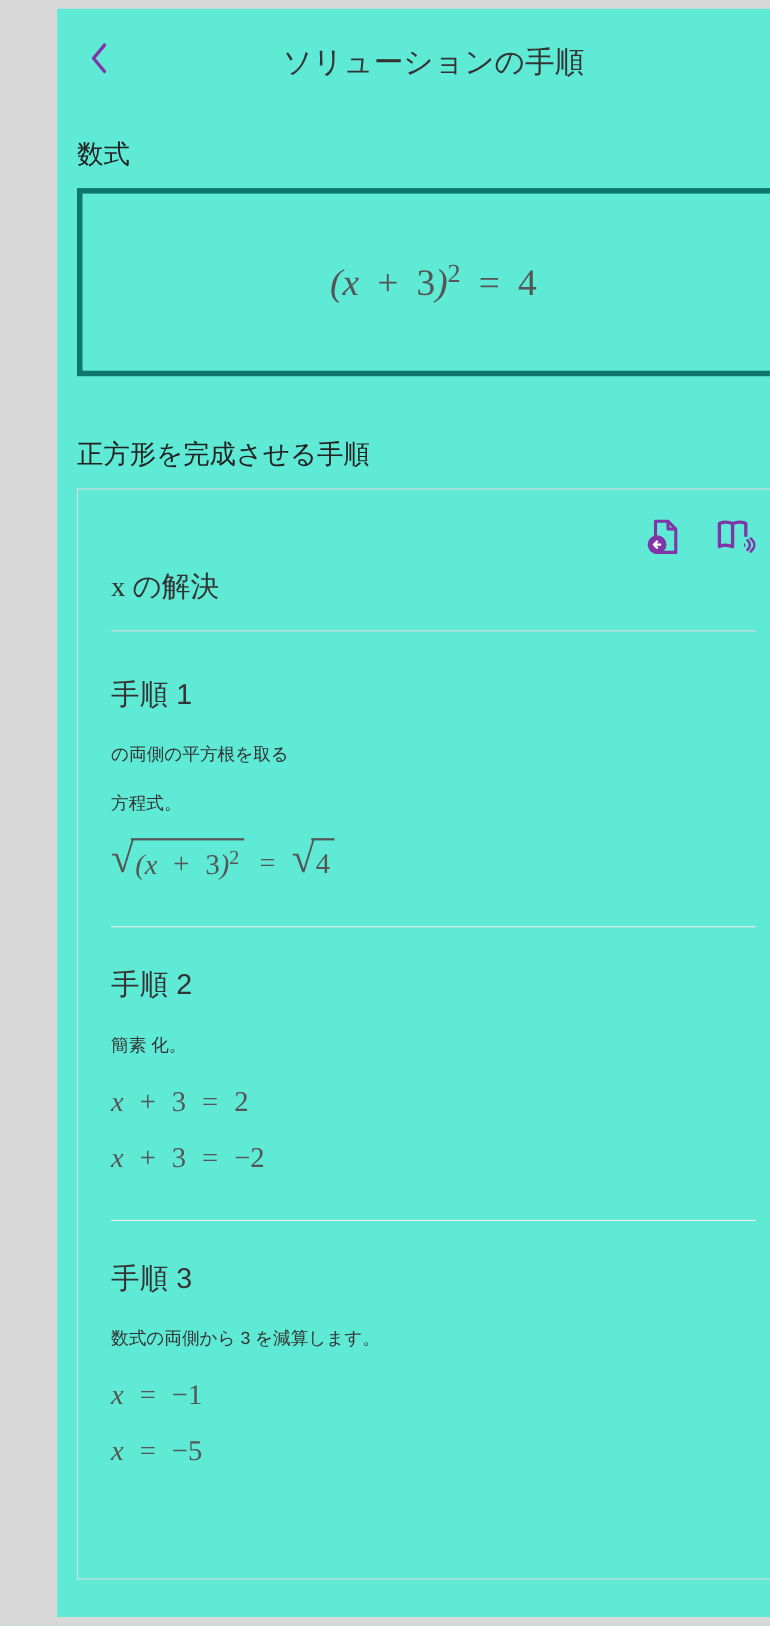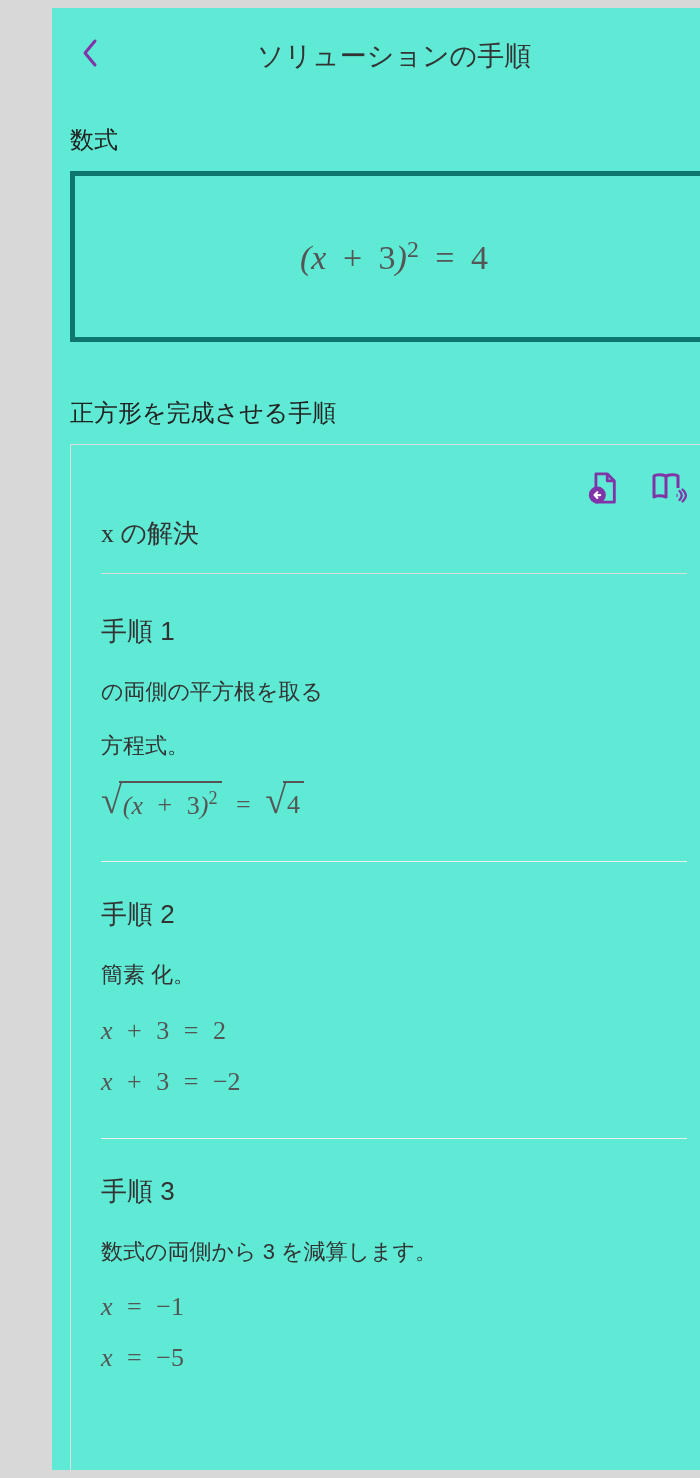--- a/index.html
+++ b/index.html
@@ -107,21 +107,21 @@
     }
     .step:last-child {
       border-bottom: none;
     }
     .step-num {
       font-size: 26px;
       color: #333;
       margin-bottom: 25px;
     }
     .step-desc {
-      font-size: 22px;
+      font-size: 16px;
       color: #333;
       margin-bottom: 18px;
       line-height: 1.6;
     }
     .math {
       font-family: "Cambria Math", "Times New Roman", serif;
       font-size: 26px;
       color: #555;
       font-style: italic;
       margin: 12px 0;

